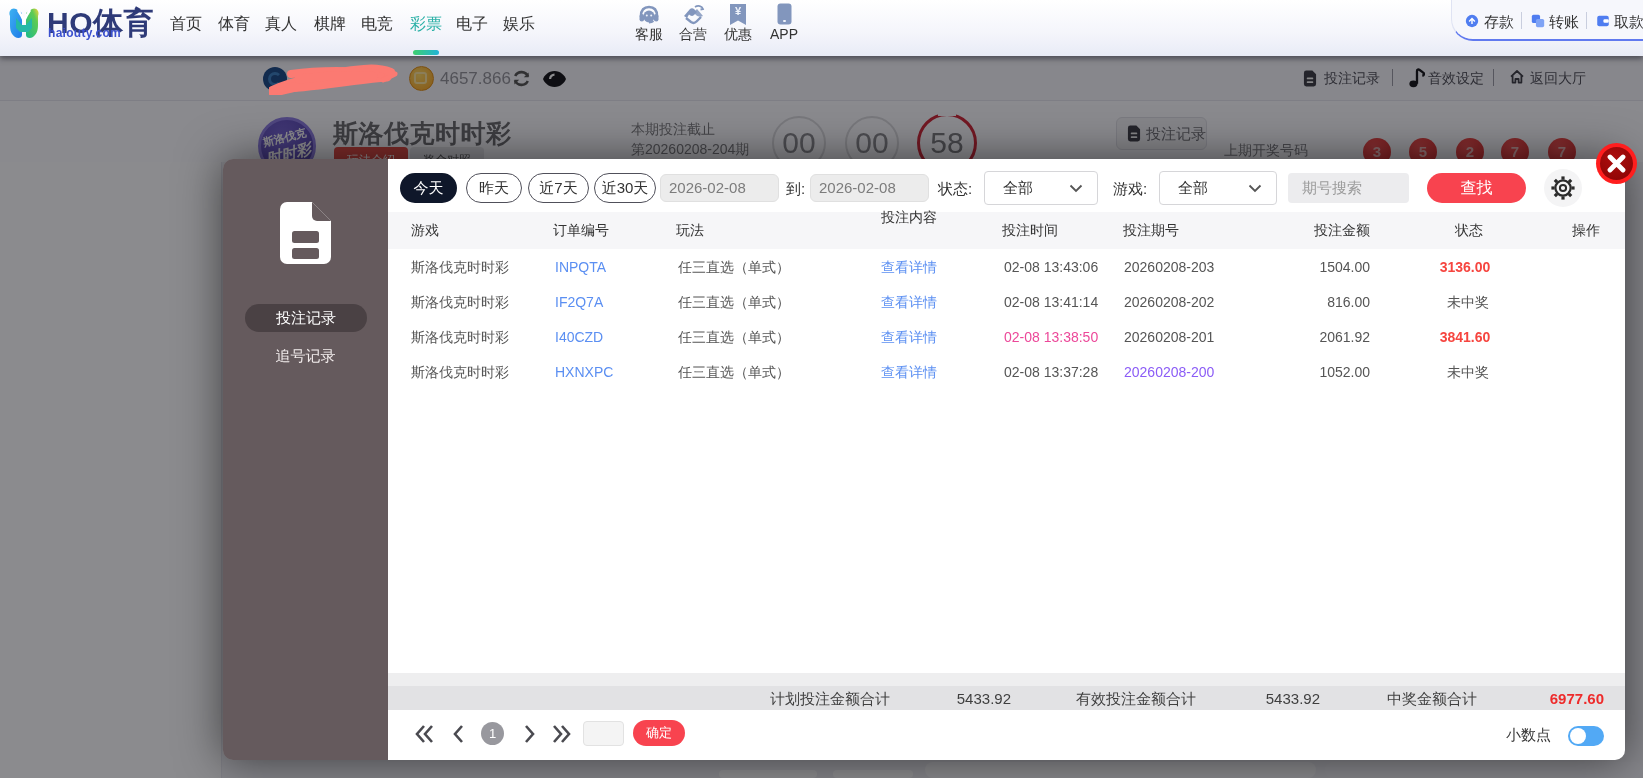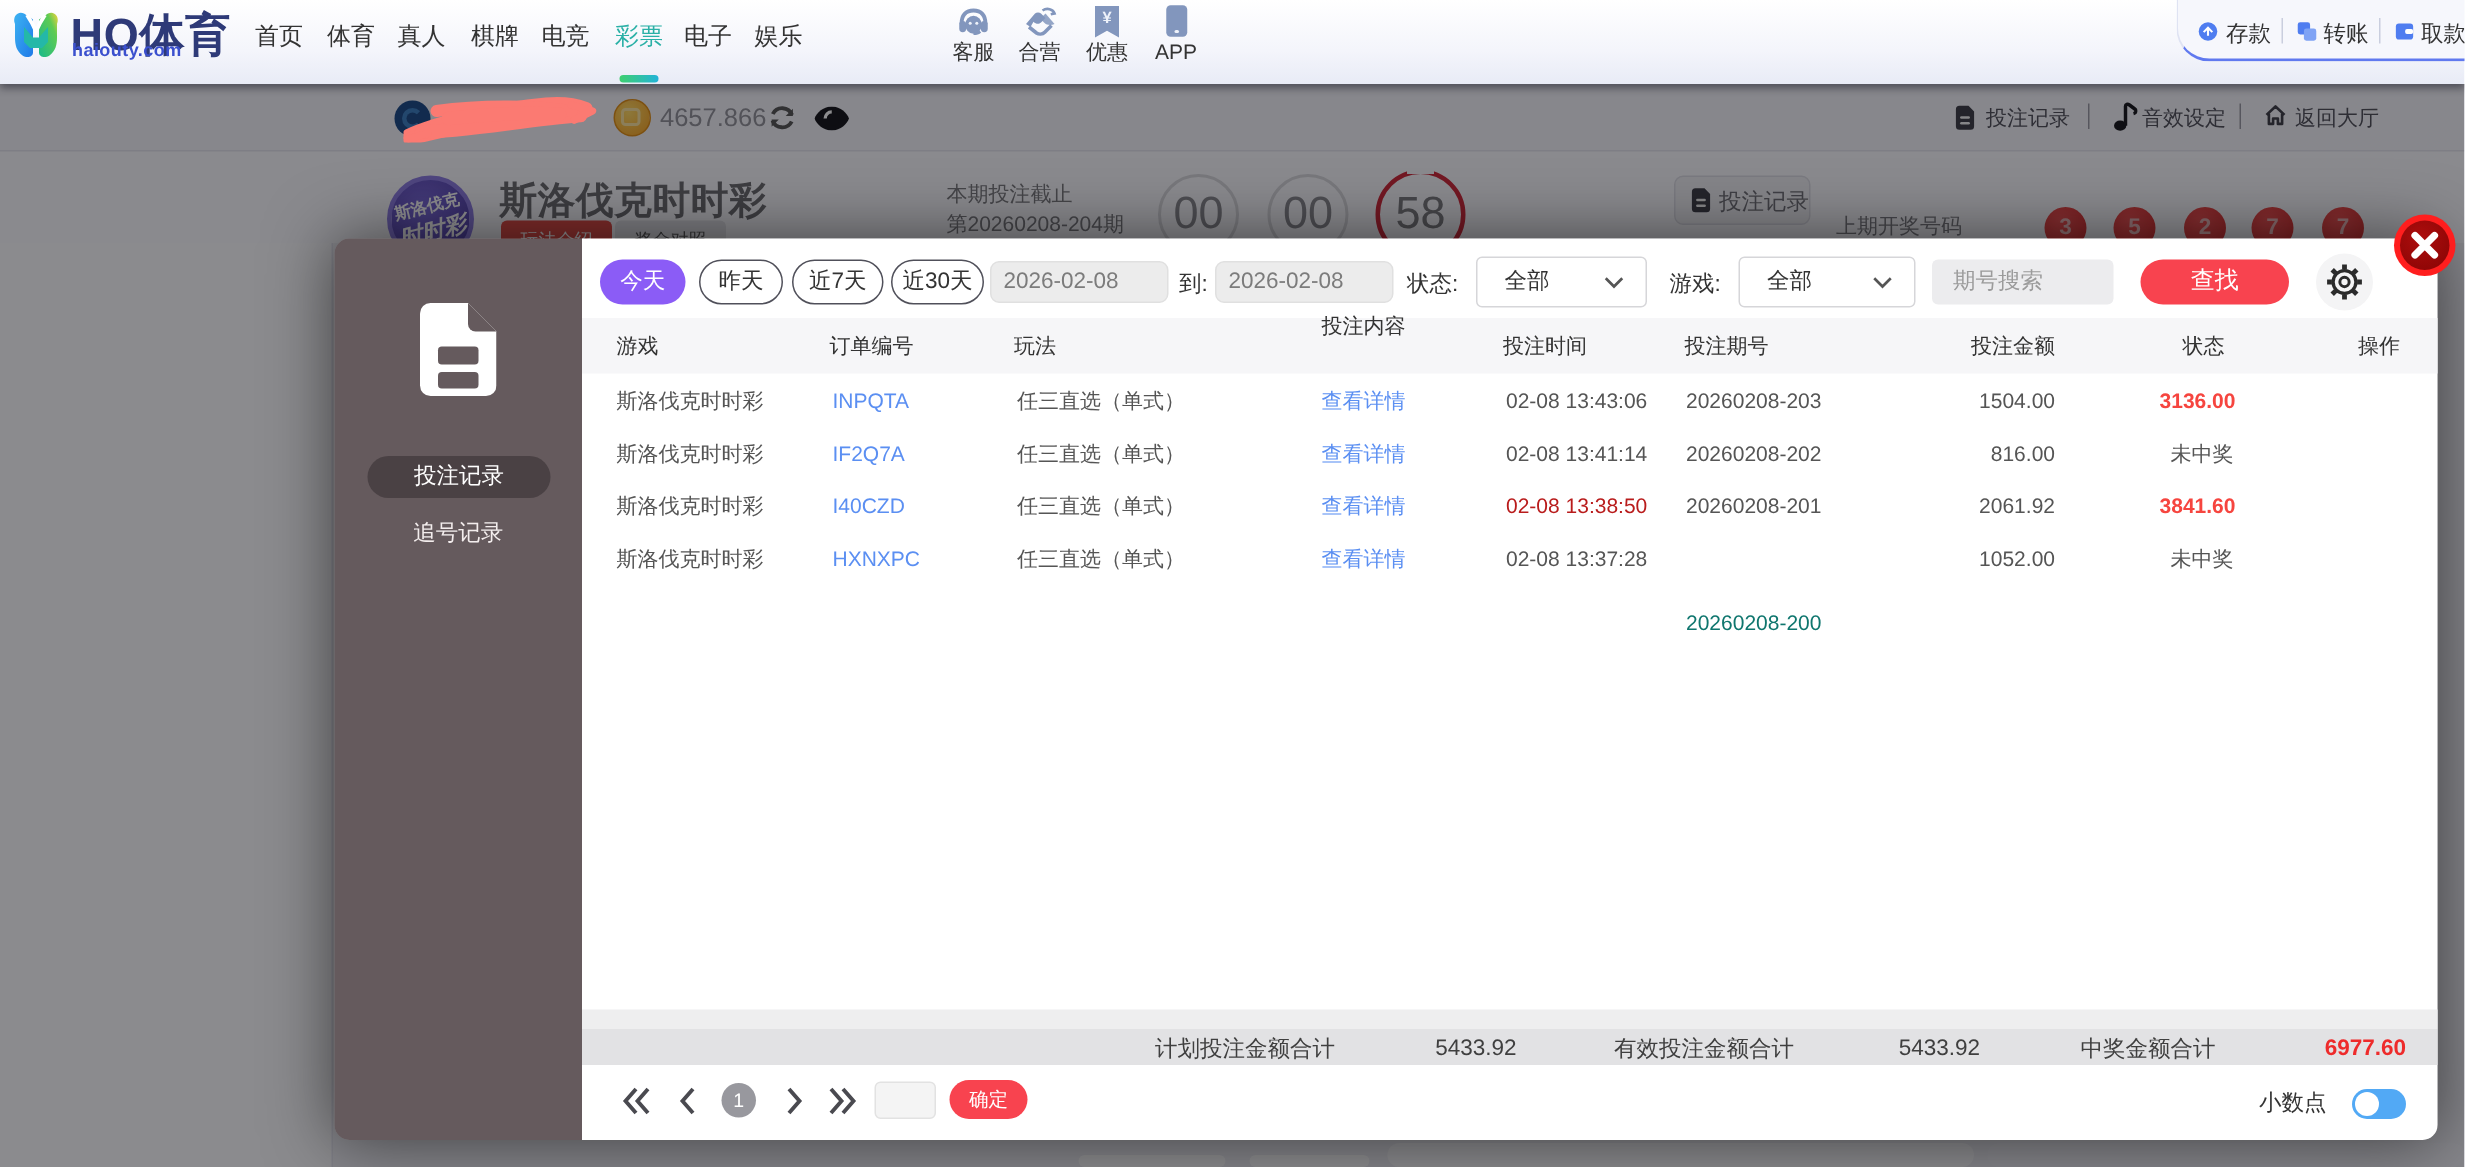--- a/index.html
+++ b/index.html
@@ -184,21 +184,21 @@
         <path d="M0 7 a7 7 0 0 1 7 -7 H32 L51 19 V55 a7 7 0 0 1 -7 7 H7 a7 7 0 0 1 -7 -7 Z" fill="#fff"></path>
         <path d="M32 0 L51 19 H37 a5 5 0 0 1 -5 -5 Z" fill="#655a5d"></path>
         <rect x="12" y="29" width="27" height="12" rx="2.5" fill="#655a5d"></rect>
         <rect x="12" y="46" width="27" height="11" rx="2.5" fill="#655a5d"></rect>
       </svg>
       <div class="abs" style="left:22px;top:145px;width:122px;height:28px;border-radius:15px;background:#4a4144;color:#fff;font-size:15px;text-align:center;line-height:28px;">投注记录</div>
       <div class="abs" style="left:0;top:182px;width:165px;height:30px;color:#f3eded;font-size:15px;text-align:center;line-height:30px;">追号记录</div>
     </div>
     <div id="mcontent" class="abs" style="left:165px;top:0;width:1237px;height:601px;background:#ffffff;border-radius:0 10px 10px 0;">
 
-      <div class="abs" style="left:12px;top:14px;width:57px;height:30px;border-radius:15px;background:#8b5cf6;color:#fff;font-size:15px;text-align:center;line-height:30px;">今天</div>
+      <div class="abs" style="left:12px;top:14px;width:57px;height:30px;border-radius:15px;background:#0f172a;color:#fff;font-size:15px;text-align:center;line-height:30px;">今天</div>
       <div class="abs" style="left:78px;top:14px;width:56px;height:30px;border-radius:15px;border:1px solid #50505a;color:#333;font-size:15px;text-align:center;line-height:28px;">昨天</div>
       <div class="abs" style="left:140px;top:14px;width:61px;height:30px;border-radius:15px;border:1px solid #50505a;color:#333;font-size:15px;text-align:center;line-height:28px;">近7天</div>
       <div class="abs" style="left:206px;top:14px;width:62px;height:30px;border-radius:15px;border:1px solid #50505a;color:#333;font-size:15px;text-align:center;line-height:28px;">近30天</div>
       <div class="abs" style="left:272px;top:15px;width:119px;height:28px;border-radius:6px;background:#ececec;border:1px solid #e0e0e0;color:#7c7c7c;font-size:15px;line-height:26px;padding-left:8px;">2026-02-08</div>
       <div class="abs" style="left:398px;top:21px;font-size:15px;color:#333;">到:</div>
       <div class="abs" style="left:422px;top:15px;width:119px;height:28px;border-radius:6px;background:#ececec;border:1px solid #e0e0e0;color:#7c7c7c;font-size:15px;line-height:26px;padding-left:8px;">2026-02-08</div>
       <div class="abs" style="left:550px;top:21px;font-size:15px;color:#333;">状态:</div>
       <div class="abs" style="left:596px;top:12px;width:114px;height:34px;border-radius:4px;border:1px solid #d6d6d9;color:#333;font-size:15px;line-height:32px;padding-left:18px;">全部</div>
       <svg class="abs" style="left:681px;top:25px;" width="14" height="9">
           <path d="M1.5 1.5 L7 7 L12.5 1.5" stroke="#555" stroke-width="1.8" fill="none"></path>
@@ -252,30 +252,30 @@
       <div class="abs" style="left:290px;top:135px;font-size:14px;color:#555;">任三直选（单式）</div>
       <div class="abs" style="left:493px;top:135px;font-size:14px;color:#5b8ff2;">查看详情</div>
       <div class="abs" style="left:616px;top:135px;font-size:14px;color:#555;">02-08 13:41:14</div>
       <div class="abs" style="left:736px;top:135px;font-size:14px;color:#555;">20260208-202</div>
       <div class="abs" style="left:902px;top:135px;width:80px;font-size:14px;color:#555;text-align:right;">816.00</div>
       <div class="abs" style="left:1040px;top:135px;width:80px;font-size:14px;color:#555;text-align:center;">未中奖</div>
       <div class="abs" style="left:23px;top:170px;font-size:14px;color:#555;">斯洛伐克时时彩</div>
       <div class="abs" style="left:167px;top:170px;font-size:14px;color:#5b8ff2;">I40CZD</div>
       <div class="abs" style="left:290px;top:170px;font-size:14px;color:#555;">任三直选（单式）</div>
       <div class="abs" style="left:493px;top:170px;font-size:14px;color:#5b8ff2;">查看详情</div>
-      <div class="abs" style="left:616px;top:170px;font-size:14px;color:#b91c1c;">02-08 13:38:50</div>
+      <div class="abs" style="left:616px;top:170px;font-size:14px;color:#ec4899;">02-08 13:38:50</div>
       <div class="abs" style="left:736px;top:170px;font-size:14px;color:#555;">20260208-201</div>
       <div class="abs" style="left:902px;top:170px;width:80px;font-size:14px;color:#555;text-align:right;">2061.92</div>
       <div class="abs" style="left:1037px;top:170px;width:80px;font-size:14px;font-weight:bold;color:#f6453f;text-align:center;">3841.60</div>
       <div class="abs" style="left:23px;top:205px;font-size:14px;color:#555;">斯洛伐克时时彩</div>
       <div class="abs" style="left:167px;top:205px;font-size:14px;color:#5b8ff2;">HXNXPC</div>
       <div class="abs" style="left:290px;top:205px;font-size:14px;color:#555;">任三直选（单式）</div>
       <div class="abs" style="left:493px;top:205px;font-size:14px;color:#5b8ff2;">查看详情</div>
       <div class="abs" style="left:616px;top:205px;font-size:14px;color:#555;">02-08 13:37:28</div>
-      <div class="abs" style="left:736px;top:205px;font-size:14px;color:#0f766e;margin-top:43px;">20260208-200</div>
+      <div class="abs" style="left:736px;top:205px;font-size:14px;color:#8b5cf6;">20260208-200</div>
       <div class="abs" style="left:902px;top:205px;width:80px;font-size:14px;color:#555;text-align:right;">1052.00</div>
       <div class="abs" style="left:1040px;top:205px;width:80px;font-size:14px;color:#555;text-align:center;">未中奖</div>
 
       <div class="abs" style="left:0;top:514px;width:1237px;height:13px;background:#eeeeef;"></div>
       <div class="abs" style="left:0;top:527px;width:1237px;height:24px;background:#e2e2e4;"></div>
       <div class="abs" style="left:382px;top:531px;font-size:15px;color:#3f3f3f;">计划投注金额合计</div>
       <div class="abs" style="left:543px;top:531px;width:80px;font-size:15px;color:#3f3f3f;text-align:right;">5433.92</div>
       <div class="abs" style="left:688px;top:531px;font-size:15px;color:#3f3f3f;">有效投注金额合计</div>
       <div class="abs" style="left:852px;top:531px;width:80px;font-size:15px;color:#3f3f3f;text-align:right;">5433.92</div>
       <div class="abs" style="left:999px;top:531px;font-size:15px;color:#3f3f3f;">中奖金额合计</div>

